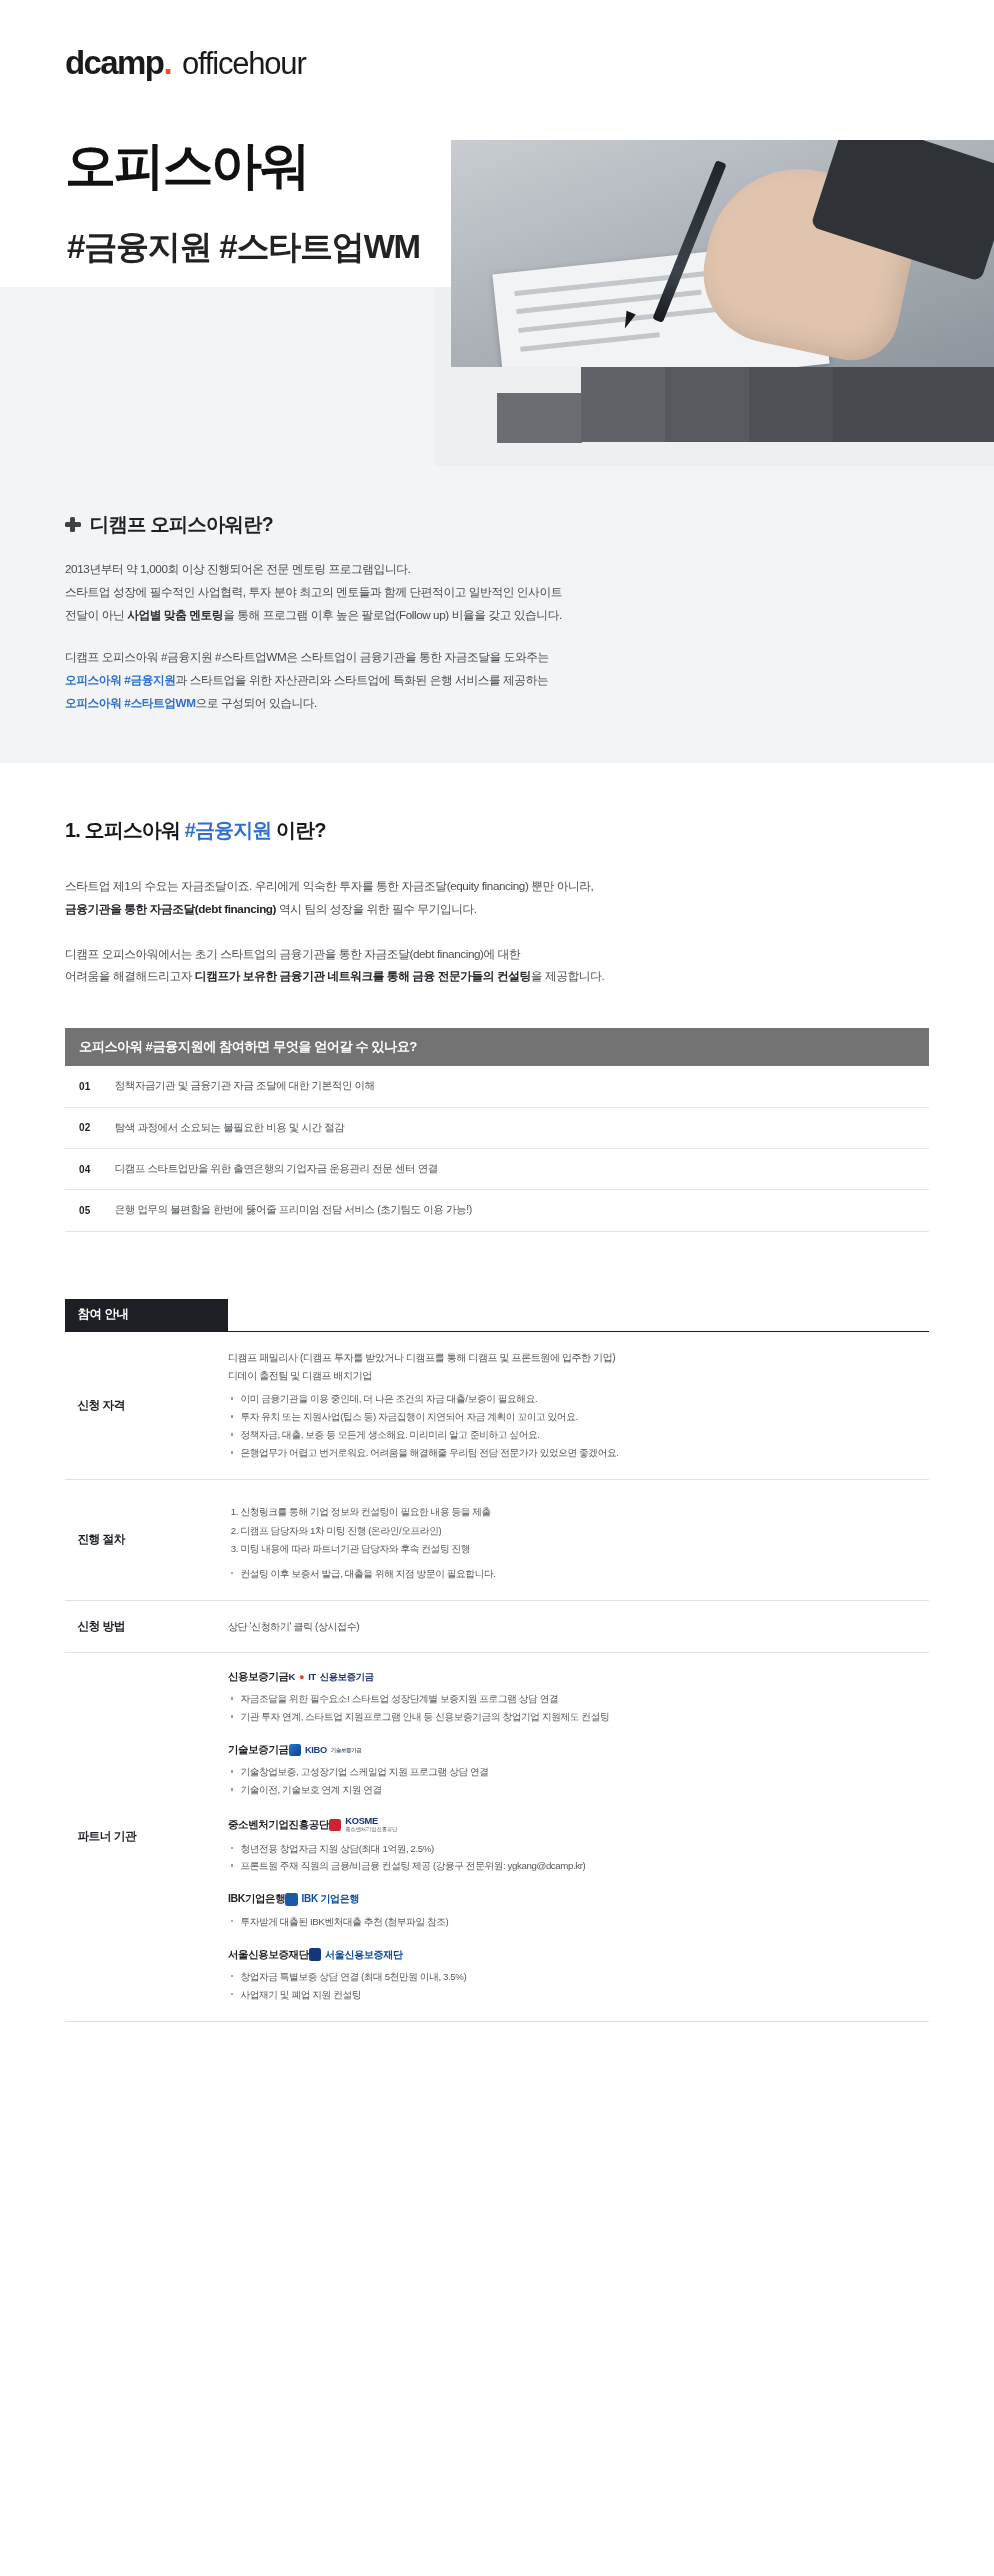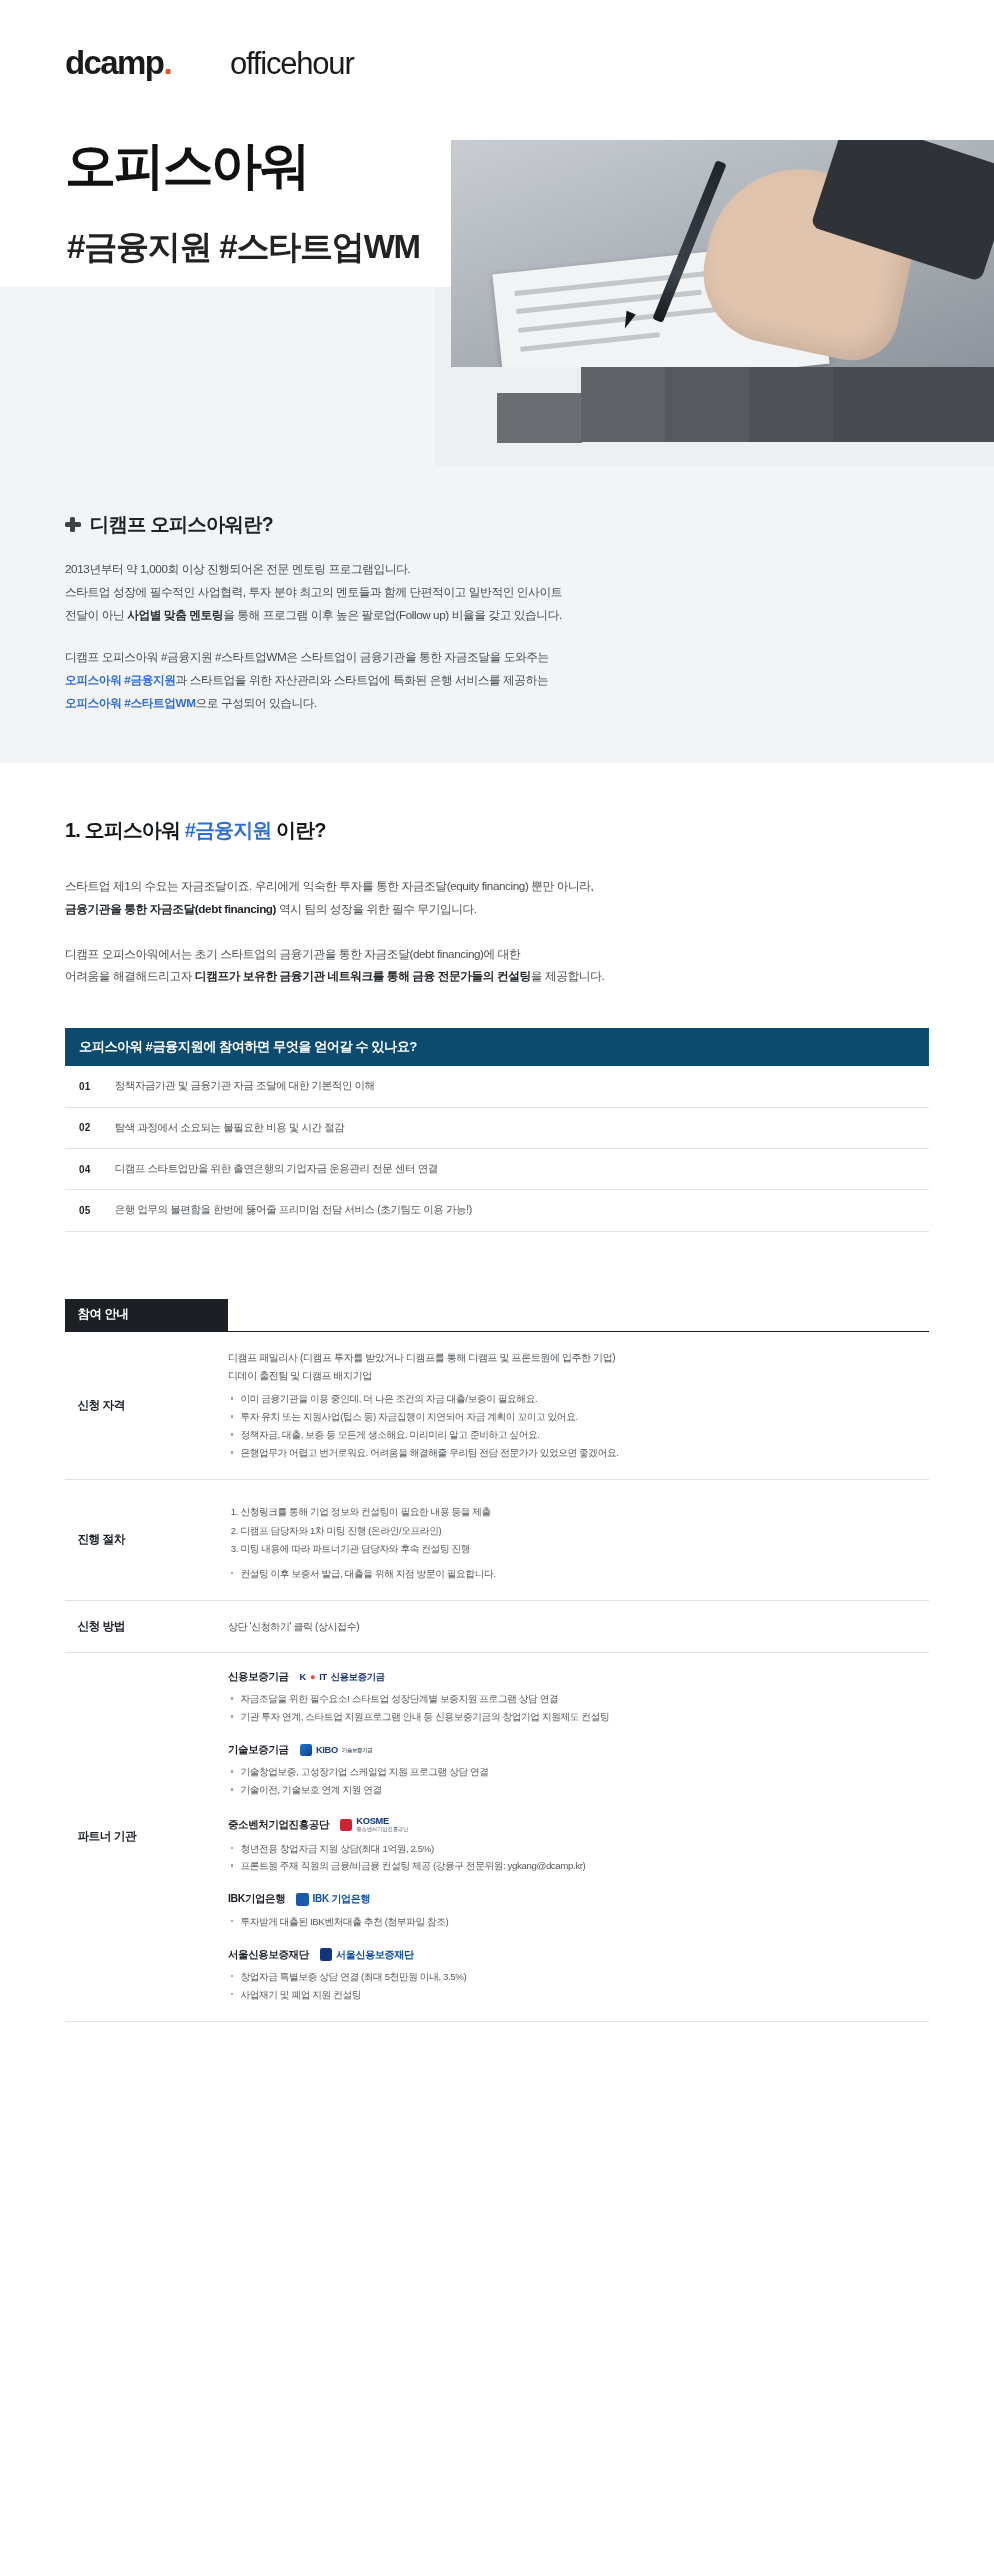--- a/index.html
+++ b/index.html
@@ -44,21 +44,20 @@
     color: #1a1a1a;
   }
   .logo-dcamp .dot {
     color: #f04e23;
   }
   .logo-office {
     font-size: 31px;
     font-weight: 400;
     letter-spacing: -1.2px;
     color: #1a1a1a;
-    margin-left: 48px;
   }
   .hero-title {
     position: absolute;
     left: 65px;
     top: 132px;
     font-size: 51px;
     font-weight: bold;
     letter-spacing: -2.3px;
     color: #111111;
   }
@@ -247,21 +246,21 @@
     letter-spacing: -0.4px;
     color: #4a4e52;
     margin: 0 0 22px 0;
   }
   .sec1-p b { color: #23272b; font-weight: bold; }
 
   
   .bar-title {
     margin: 40px 0 0 65px;
     width: 864px;
-    background: #0c4a6e;
+    background: #737373;
     color: #ffffff;
     font-size: 13.2px;
     font-weight: bold;
     letter-spacing: -0.5px;
     padding: 10px 0 10px 14px;
     box-sizing: border-box;
   }
   .benefit-list {
     margin: 0 0 0 65px;
     width: 864px;
@@ -359,21 +358,20 @@
     color: #55595d;
     letter-spacing: -0.4px;
   }
 
   
   .partner-block { margin-bottom: 17px; }
   .partner-block:last-child { margin-bottom: 0; }
   .partner-head {
     display: flex;
     align-items: center;
-    gap: 11px;
     margin-bottom: 3.1px;
   }
   .partner-name {
     font-size: 10.5px;
     font-weight: bold;
     color: #1d2126;
     letter-spacing: -0.4px;
   }
   .logo-chip {
     display: inline-flex;

